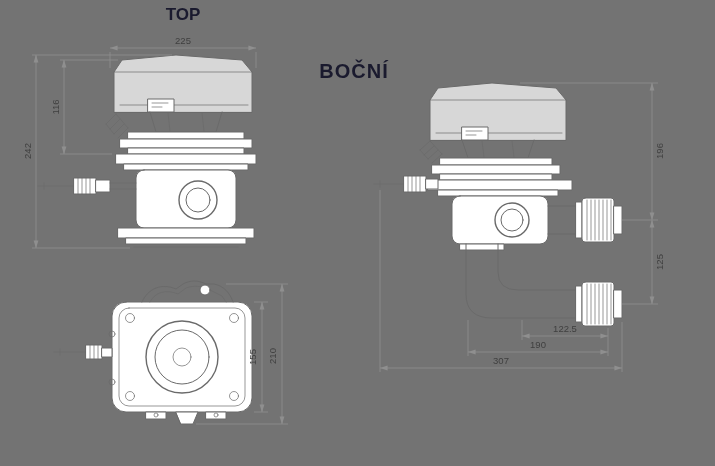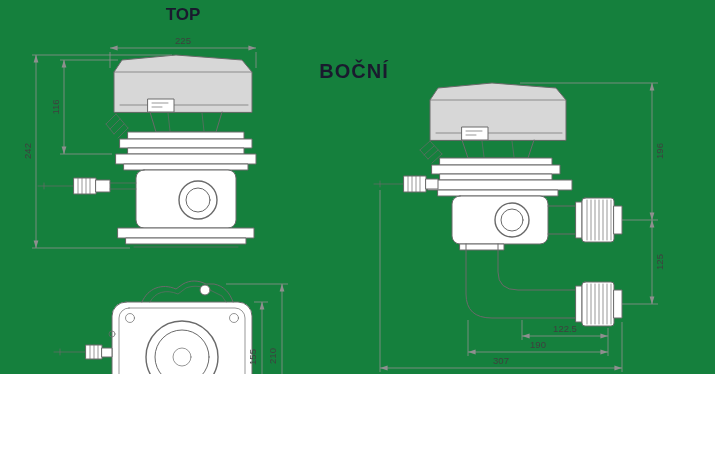--- a/index.html
+++ b/index.html
@@ -1,19 +1,19 @@
 <!DOCTYPE html>
 <html><head>
 <meta charset="utf-8">
 <style>
   html,body{margin:0;padding:0;background:#ffffff;}
   .canvas{
     position:relative;
-    width:715px;height:374px;
-    background:#15803d;
+    width:715px;height:466px;
+    background:#737373;
     font-family:"Liberation Sans",sans-serif;
     overflow:hidden;
   }
   svg{display:block;}
   .draw{stroke:#6a6a6a;stroke-width:1;fill:none;stroke-linejoin:round;stroke-linecap:round;}
   .thin{stroke-width:0.7;}
   .bold{stroke-width:1.4;}
   .fillgray{fill:#d7d7d7;}
   .fillwhite{fill:#ffffff;}
   .dim line{stroke:#8f8f8f;stroke-width:0.8;fill:none;}

